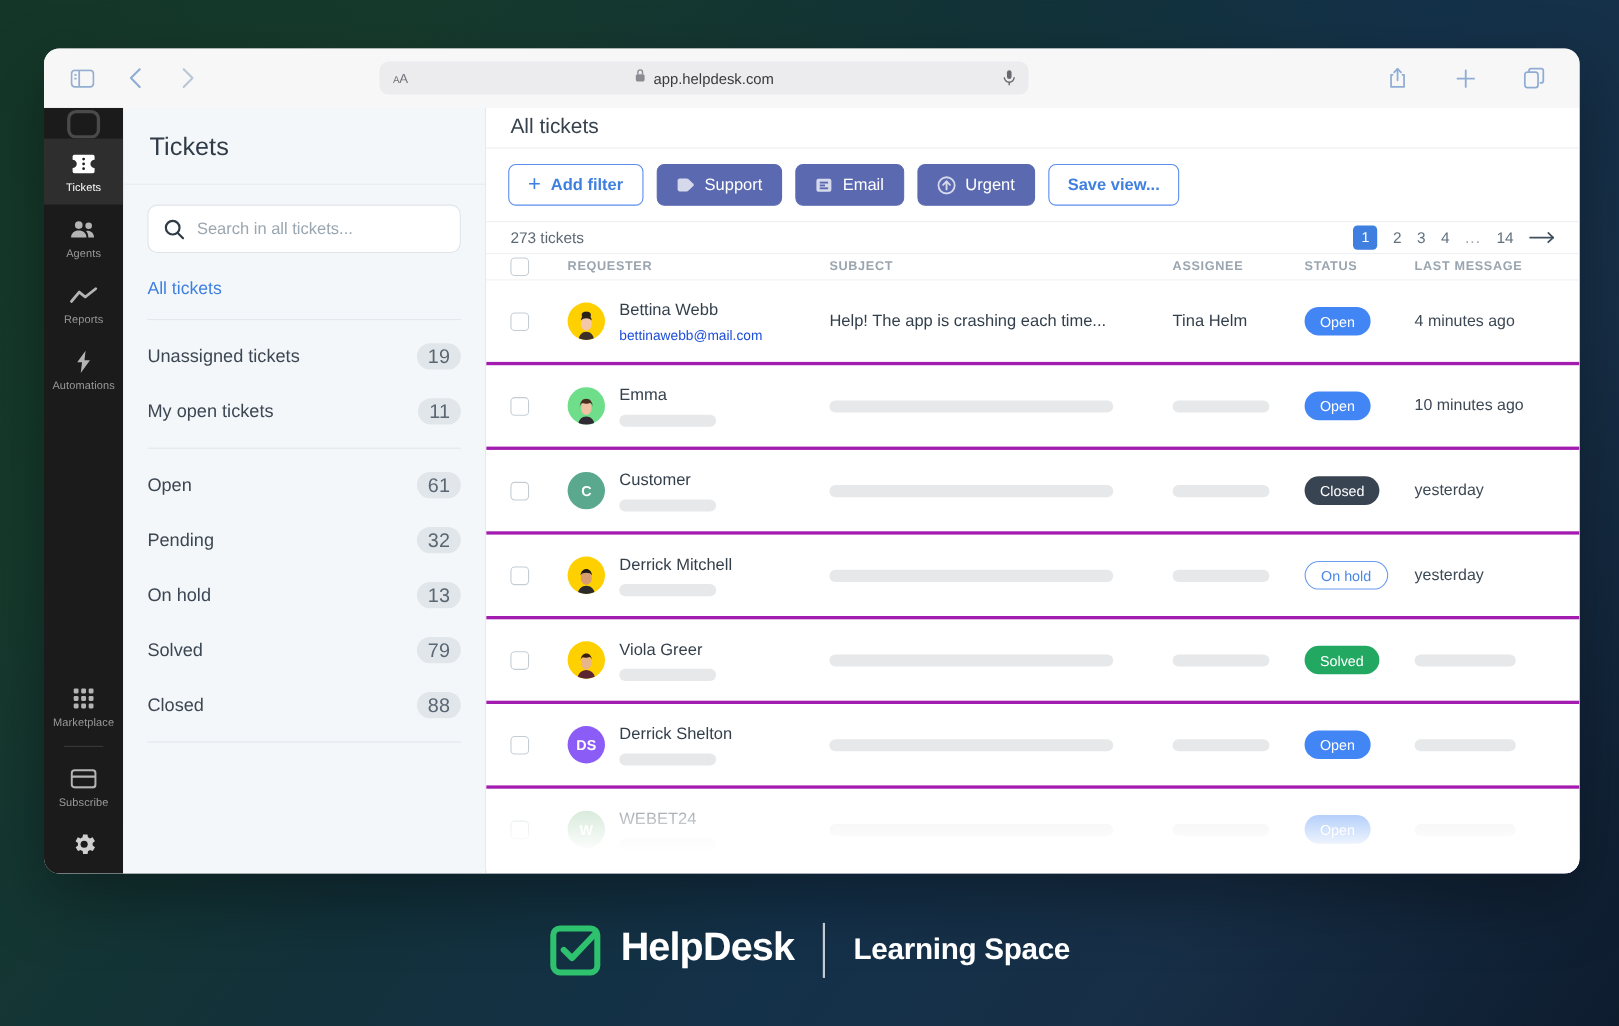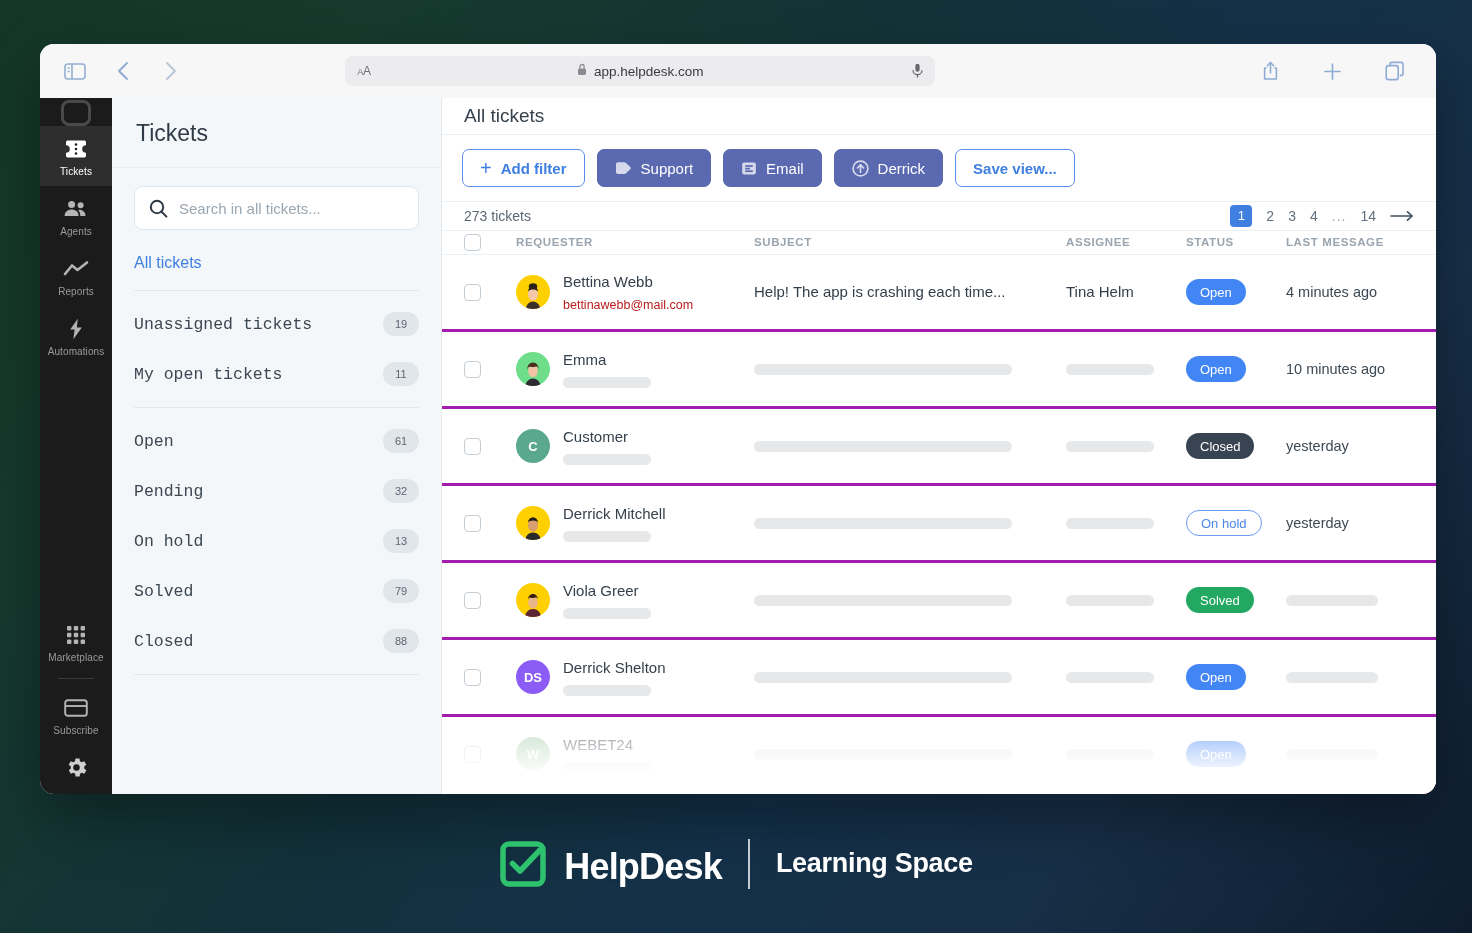--- a/index.html
+++ b/index.html
@@ -115,26 +115,26 @@
 
   .nav-list { padding: 0 22px; }
   .nav-link {
     padding: 14px 0 10px; font-size: 16px; color: #3e7fe0; cursor: pointer;
   }
   .hr { height: 1px; background: #e2e8ed; margin: 8px 0; }
   .nav-row {
     display: flex; align-items: center; justify-content: space-between;
     padding: 13px 0; cursor: pointer;
   }
-  .nav-row .name { font-size: 16.5px; color: #3c4753; font-family: Liberation Mono, monospace; }
+  .nav-row .name { font-size: 16.5px; color: #3c4753; }
   .badge-count {
     min-width: 36px; height: 24px; padding: 0 10px;
     background: #e1e6eb; border-radius: 12px;
     display: flex; align-items: center; justify-content: center;
-    font-size: 11px; color: #5a6672;
+    font-size: 18px; color: #5a6672;
   }
   .nav-row.muted .name { color: #a7b1ba; }
   .sidebar-fade {
     position: absolute; left: 0; right: 0; bottom: 0; height: 70px;
     background: linear-gradient(to bottom, rgba(244,247,249,0) 0%, rgba(244,247,249,0.92) 65%, #f4f7f9 100%);
     pointer-events: none;
   }
 
   
   .main { flex: 1; background: #ffffff; display: flex; flex-direction: column; position: relative; overflow: hidden;}
@@ -198,21 +198,21 @@
     width: 34px; height: 34px; border-radius: 50%;
     display: flex; align-items: center; justify-content: center;
     font-size: 13px; color: #fff; font-weight: 600; flex: 0 0 34px;
     overflow: hidden; position: relative;
   }
   .avatar .face {
     position: absolute; left: 50%; bottom: -1px; transform: translateX(-50%);
     width: 21px; height: 27px;
   }
   .req-name { font-size: 15px; color: #333f4b; line-height: 1.35; }
-  .req-mail { font-size: 12.5px; color: #b91c1c; margin-top: 5px; }
+  .req-mail { font-size: 12.5px; color: #1d4ed8; margin-top: 5px; }
   .skel { background: #e6e8ea; border-radius: 6px; height: 11px; }
   .skel.name-sk { width: 88px; margin-top: 6px; }
   .skel.sub-sk { width: 258px; }
   .skel.asn-sk { width: 88px; }
   .skel.last-sk { width: 92px; }
   .sub-text { font-size: 15px; color: #323f4b; }
   .asn-text { font-size: 15px; color: #323f4b; }
   .last-text { font-size: 14.5px; color: #3d4954; }
   .status {
     display: inline-flex; align-items: center; justify-content: center;
@@ -228,21 +228,21 @@
     position: absolute; left: 0; right: 0; bottom: 0; height: 56px;
     background: linear-gradient(to bottom, rgba(255,255,255,0) 0%, rgba(255,255,255,0.9) 60%, #fff 100%);
     pointer-events: none;
   }
 
   
   .footer {
     position: absolute; left: 0; right: 0; bottom: 0; height: 139px;
     display: flex; align-items: center; justify-content: center; gap: 26px;
   }
-  .logo-group { display: flex; align-items: flex-end; gap: 17px; }
+  .logo-group { display: flex; align-items: flex-start; gap: 17px; }
   .logo-mark { width: 48px; height: 48px; }
   .logo-word { font-size: 36px; color: #ffffff; font-weight: bold; letter-spacing: -0.8px; }
   .vdiv { width: 2px; height: 50px; background: rgba(255,255,255,0.75); }
   .tagline { font-size: 27px; color: #ffffff; font-weight: bold; letter-spacing: -0.3px; }
 </style>
 </head>
 <body>
 
 <div class="bg-vignette"></div>
 
@@ -494,21 +494,21 @@
         </div>
 
         <div class="btn btn-chip">
           <span class="cico">
             <svg width="17" height="17" viewBox="0 0 17 17" fill="none" stroke="currentColor" stroke-width="1.7" stroke-linecap="round" stroke-linejoin="round">
               <circle cx="8.5" cy="8.5" r="7.4"></circle>
                 <line x1="8.5" y1="12.2" x2="8.5" y2="4.9"></line>
                 <polyline points="5.4,8 8.5,4.9 11.6,8"></polyline>
             </svg>
           </span>
-          <span>Derrick</span>
+          <span>Urgent</span>
         </div>
 
         <div class="btn btn-save">Save view...</div>
       </div>
 
       <div class="countbar">
         <span class="count-text">273 tickets</span>
         <div class="pager">
           <span class="pg active">1</span>
           <span class="pg">2</span>

